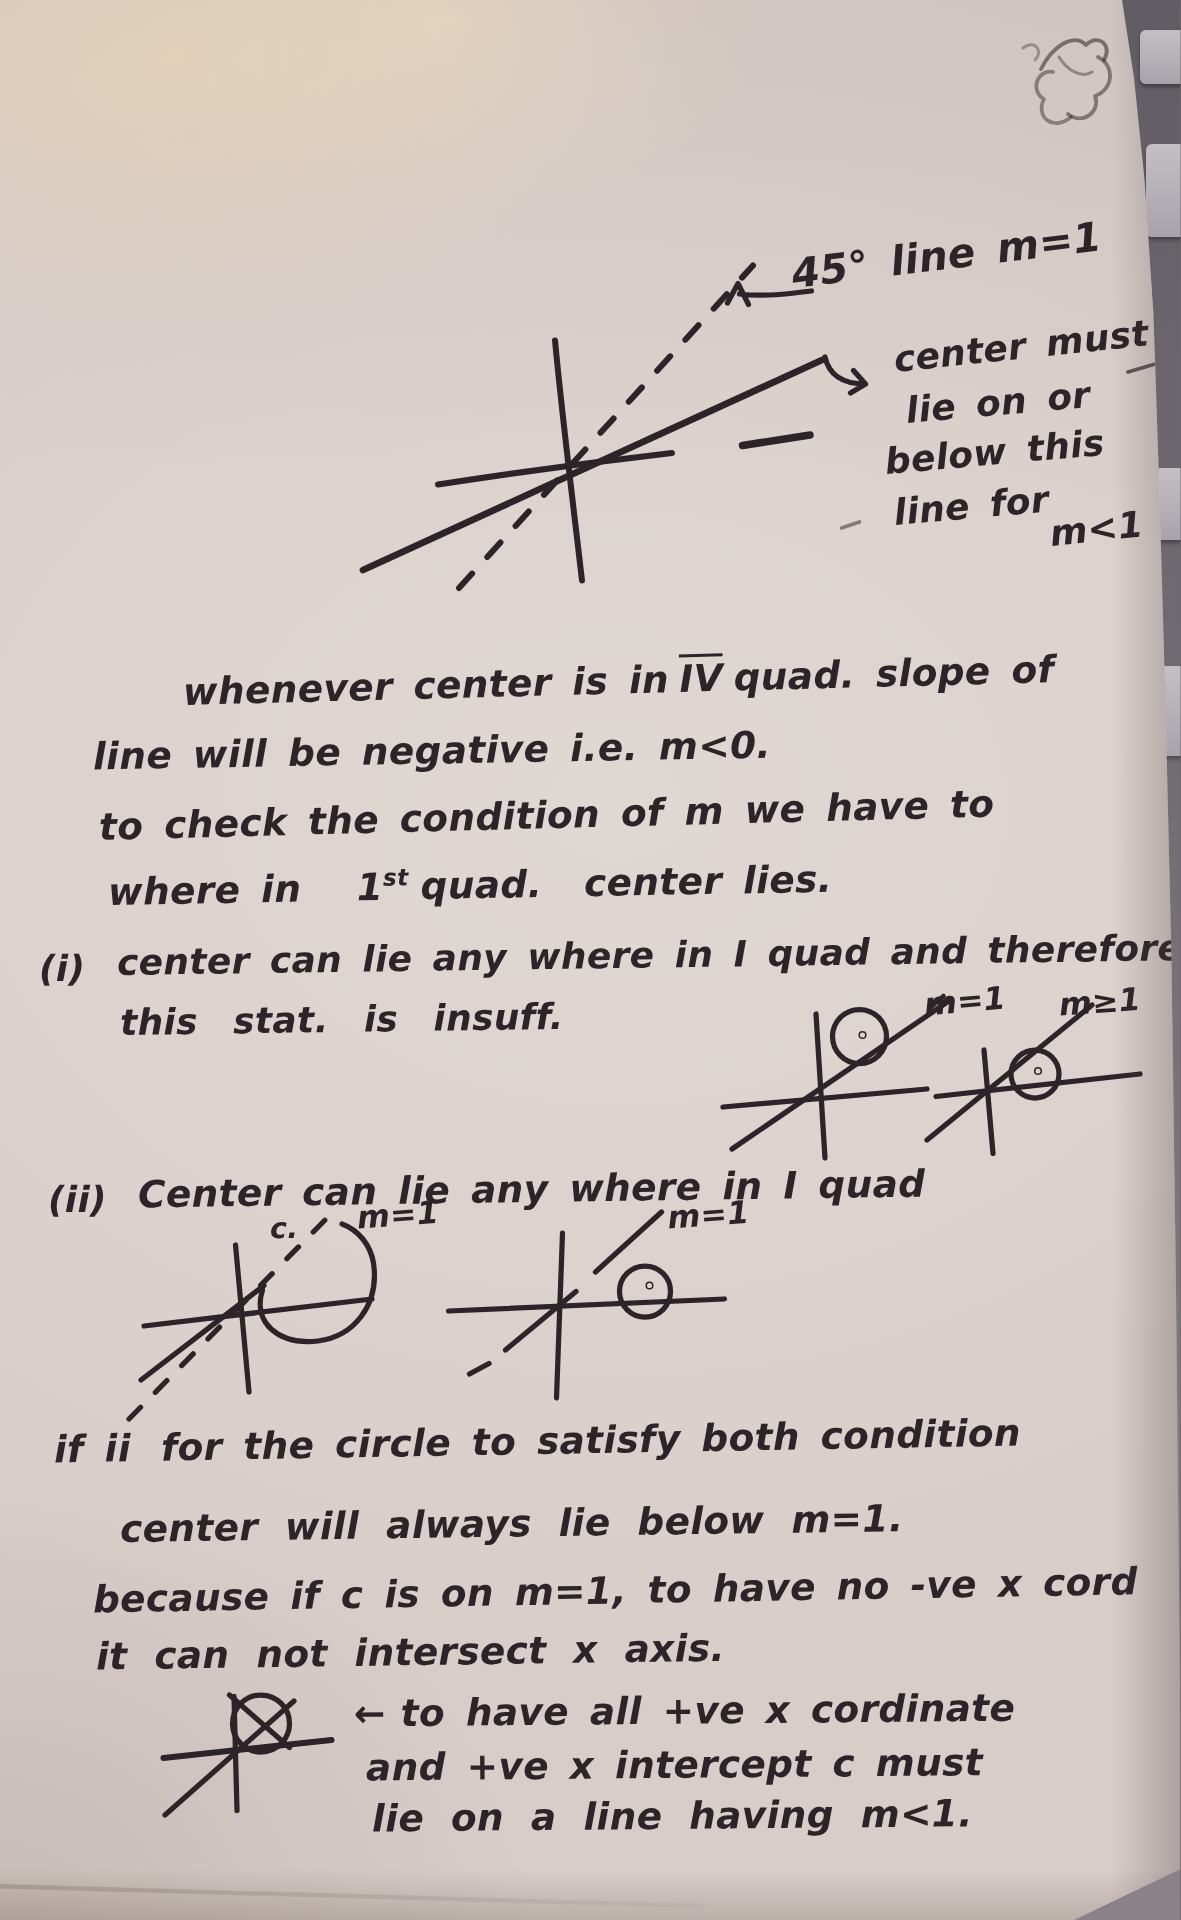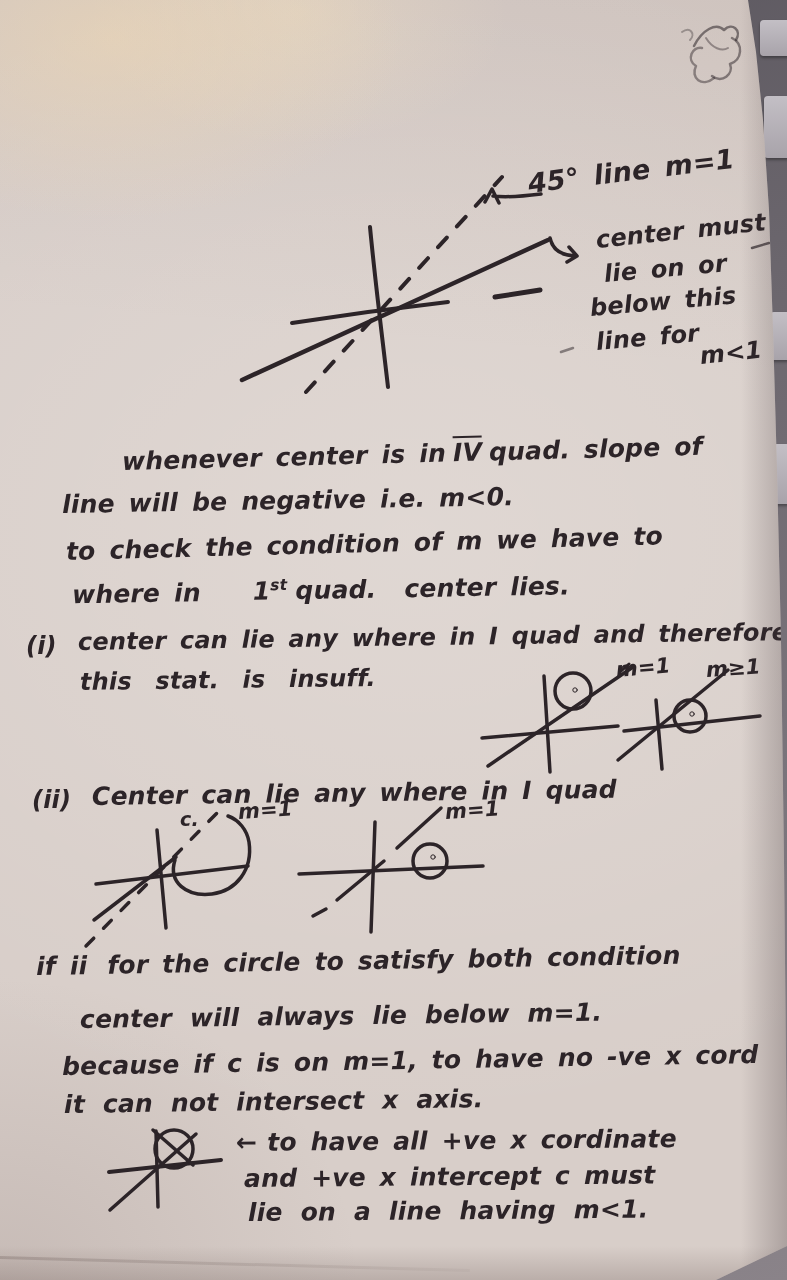--- a/index.html
+++ b/index.html
@@ -98,21 +98,21 @@
     <div class="hw t24" style="left:590px;top:294px;transform:rotate(-5deg);">below this</div>
     <div class="hw t24" style="left:596px;top:328px;transform:rotate(-5deg);">line for</div>
     <div class="hw t24" style="left:700px;top:342px;transform:rotate(-6deg);">m&lt;1</div>
 
     <div class="hw t25" style="left:122px;top:447px;transform:rotate(-1.5deg);">
       <span>whenever center is in</span><span class="ovl">IV</span><span>quad. slope of</span>
     </div>
     <div class="hw t25" style="left:62px;top:490px;transform:rotate(-1deg);">line will be negative i.e. m&lt;0.</div>
     <div class="hw t25" style="left:66px;top:537px;transform:rotate(-1.5deg);">to check the condition of m we have to</div>
     <div class="hw t25" style="left:72px;top:580px;transform:rotate(-1deg);">
-      <span>where in</span><span style="margin-left:52px;"><span>1</span><sup>st</sup></span><span style="margin-left:8px;">quad.</span><span style="margin-left:28px;">center lies.</span>
+      <span>where in</span><span style="margin-left:37px;"><span>1</span><sup>st</sup></span><span style="margin-left:8px;">quad.</span><span style="margin-left:28px;">center lies.</span>
     </div>
 
     <div class="hw t24" style="left:26px;top:632px;">(i)</div>
     <div class="hw t24" style="left:78px;top:628px;transform:rotate(-.8deg);">center can lie any where in I quad and therefore</div>
     <div class="hw t24 gappy" style="left:80px;top:668px;transform:rotate(-.8deg);">this stat. is insuff.</div>
 
     <svg class="fig" style="left:470px;top:652px;" width="175" height="128" viewBox="0 0 175 128">
       <path d="M74,24 C76,56 78,88 80,120" stroke-width="3.5"></path>
       <path d="M12,86 C58,82 104,78 148,74" stroke-width="3.5"></path>
       <path d="M18,114 L163,15" stroke-width="3.5"></path>

